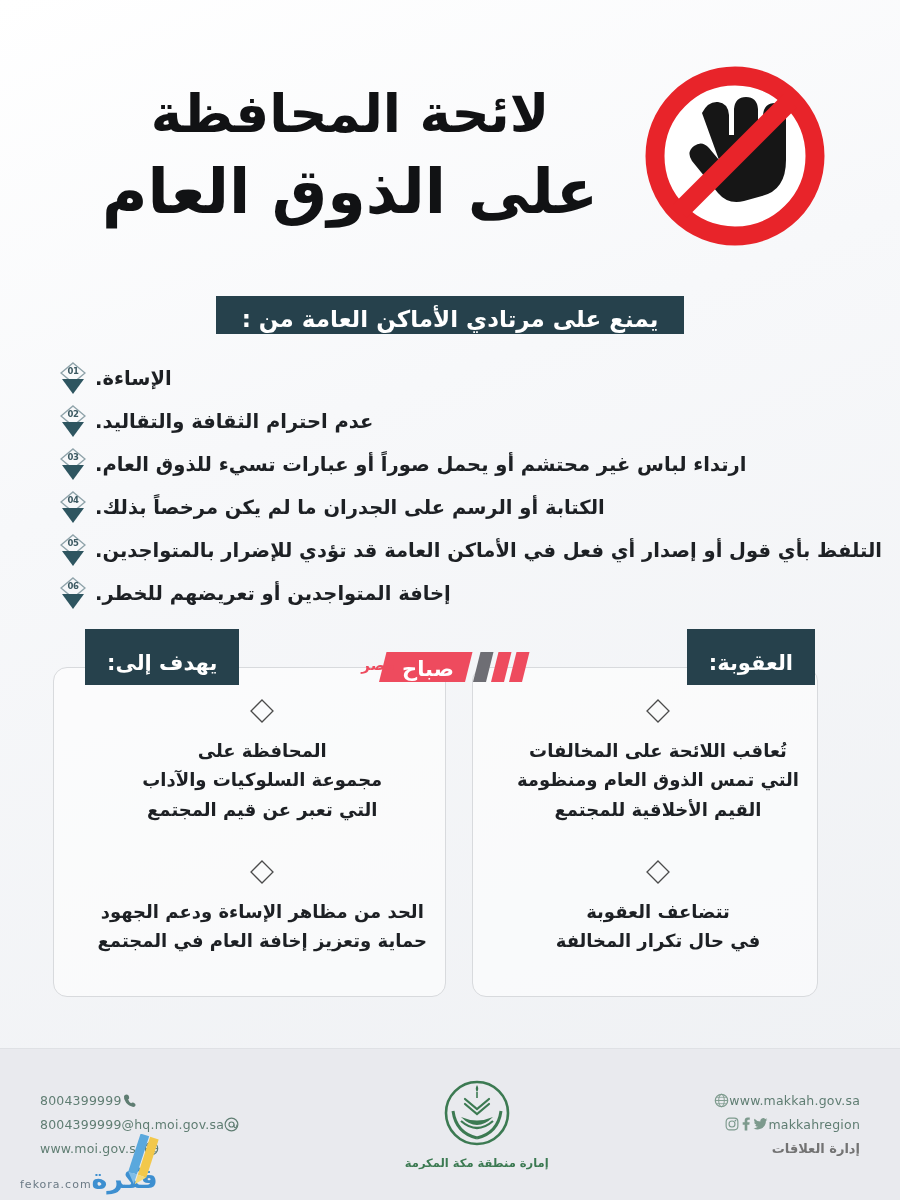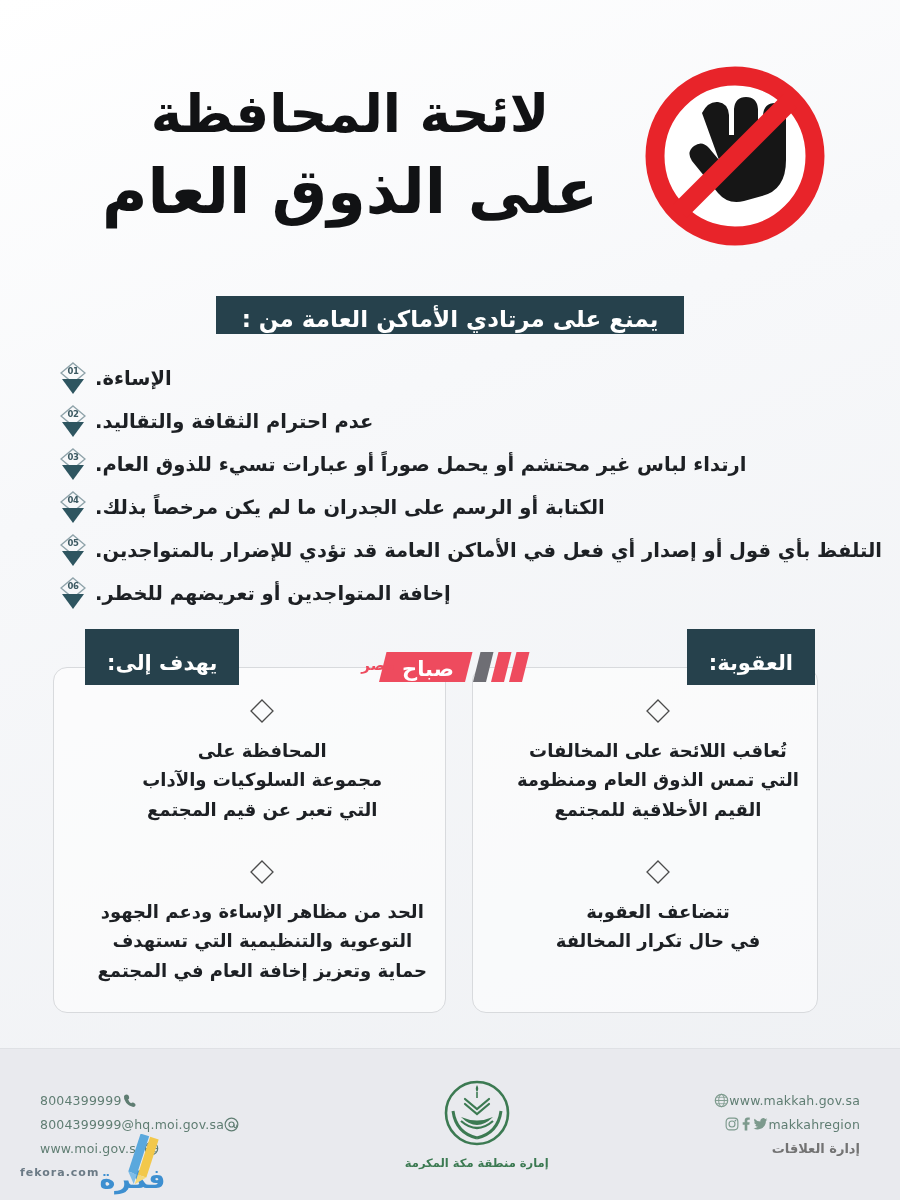--- a/index.html
+++ b/index.html
@@ -269,22 +269,21 @@
     font-size: 27px;
     font-weight: bold;
     color: #3d8fd0;
     line-height: 1;
     letter-spacing: -1px;
   }
   .fekera-sub {
     font-size: 11px;
     color: #6b7a85;
     letter-spacing: 1px;
-    margin-top: 1px;
-    font-weight: bold;
+    margin-top: 13px;
   }
   .pencil-mark {
     position: absolute;
     left: 118px;
     bottom: 6px;
     z-index: 9;
     pointer-events: none;
   }
 </style>
 </head>
@@ -428,21 +427,20 @@
         </svg>
         <div class="card-line">المحافظة على</div>
         <div class="card-line">مجموعة السلوكيات والآداب</div>
         <div class="card-line">التي تعبر عن قيم المجتمع</div>
       </div>
       <div class="card-item">
         <svg class="diamond" width="26" height="26" viewBox="0 0 26 26" aria-hidden="true">
           <path d="M13 2 L24 13 L13 24 L2 13 Z" fill="none" stroke="#4b4b4b" stroke-width="1.3"></path>
         </svg>
         <div class="card-line">الحد من مظاهر الإساءة ودعم الجهود</div>
-        <div class="card-line">التوعوية والتنظيمية التي تستهدف</div>
         <div class="card-line">حماية وتعزيز إخافة العام في المجتمع</div>
       </div>
     </div>
 
   </div>
 
   <div class="footer">
 
     <div class="foot-col foot-left">
       <div class="foot-row">

